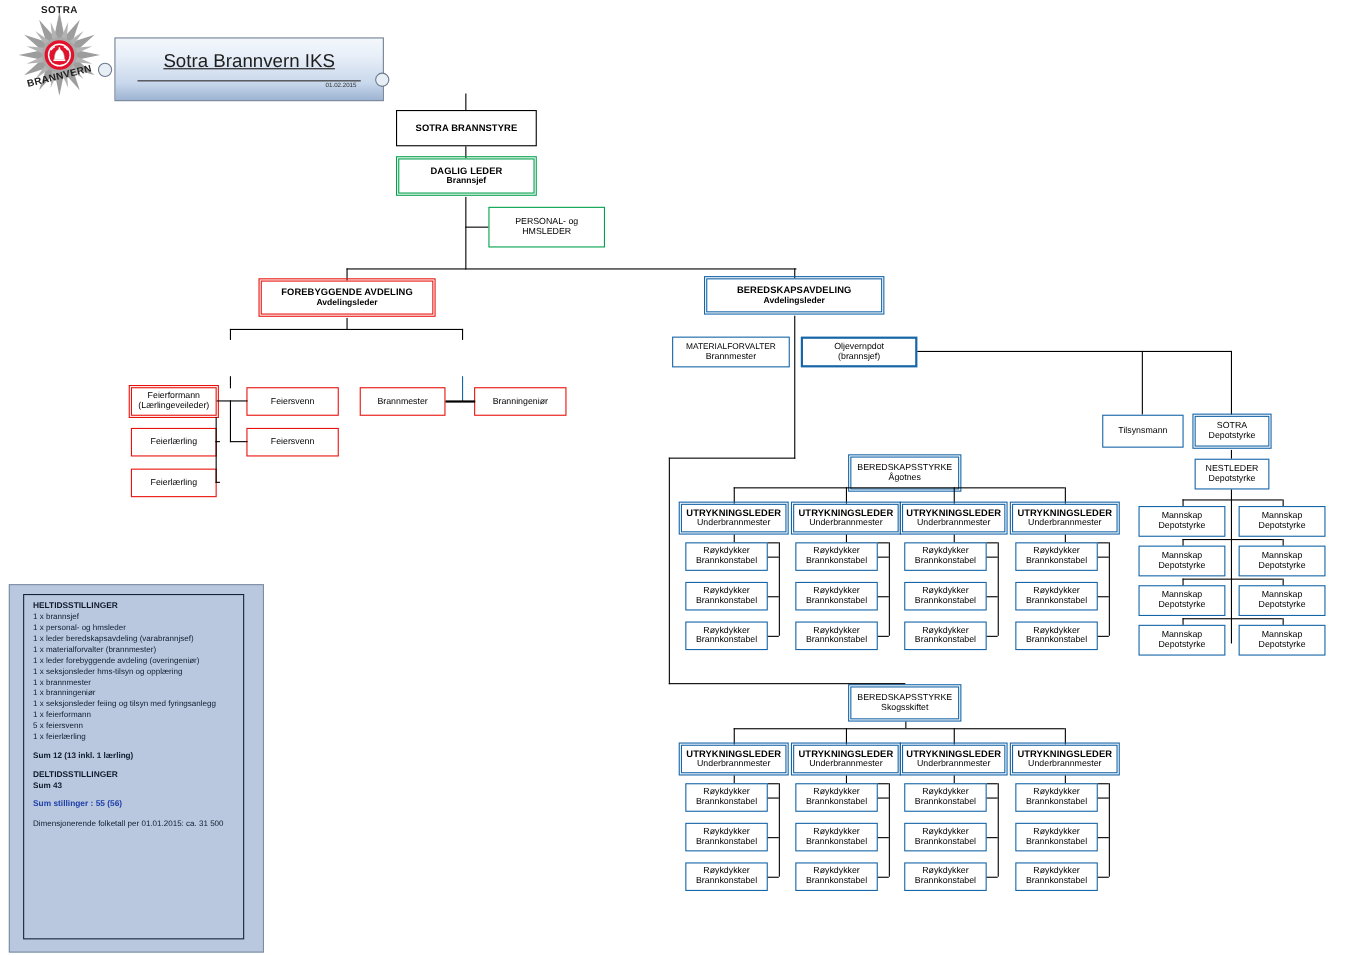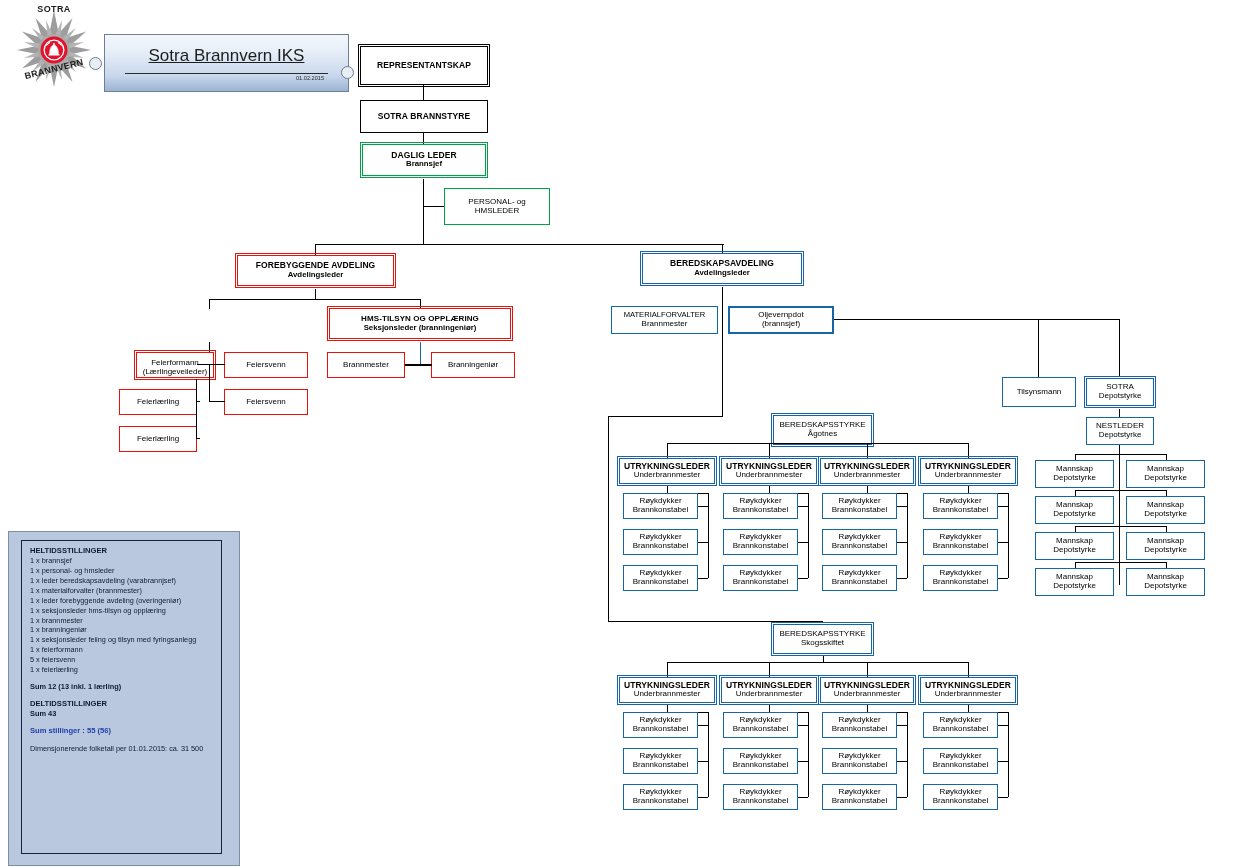--- a/index.html
+++ b/index.html
@@ -119,23 +119,20 @@
   </div>
 
   <div id="titleplate">
     <div class="maintitle">Sotra Brannvern IKS</div>
     <div class="ruler"></div>
     <div class="tdate">01.02.2015</div>
   </div>
   <div class="handle" style="left:89px;top:57px;"></div>
   <div class="handle" style="left:341px;top:66px;"></div>
 
-  <div class="box bk2" style="left:360px;top:46px;width:128px;height:39px;">
-    <span class="t1">REPRESENTANTSKAP</span>
-  </div>
   <div class="ln" style="left:423px;top:85px;width:1.3px;height:15px;"></div>
 
   <div class="box bk" style="left:360px;top:100px;width:128px;height:33px;">
     <span class="t1">SOTRA BRANNSTYRE</span>
   </div>
   <div class="ln" style="left:423px;top:133px;width:1.3px;height:11px;"></div>
 
   <div class="box gr2" style="left:362px;top:144px;width:124px;height:32px;">
     <span class="t1">DAGLIG LEDER</span>
     <span class="t2">Brannsjef</span>
@@ -155,27 +152,23 @@
 
   <div class="box rd2" style="left:237px;top:255px;width:157px;height:31px;">
     <span class="t1">FOREBYGGENDE AVDELING</span>
     <span class="t2">Avdelingsleder</span>
   </div>
   <div class="ln" style="left:315px;top:289px;width:1.3px;height:11px;"></div>
   <div class="ln" style="left:209px;top:299px;width:212px;height:1.3px;"></div>
   <div class="ln" style="left:209px;top:299px;width:1.3px;height:10px;"></div>
   <div class="ln" style="left:420px;top:299px;width:1.3px;height:10px;"></div>
 
-  <div class="box rd2" style="left:329px;top:308px;width:182px;height:31px;">
-    <span class="t1" style="font-size:8px;">HMS-TILSYN OG OPPLÆRING</span>
-    <span class="t2">Seksjonsleder (branningeniør)</span>
-  </div>
 
   <div class="ln" style="left:209px;top:342px;width:1.3px;height:11px;"></div>
-  <div class="box rd2" style="left:136px;top:352px;width:78px;height:26px;justify-content:flex-end;">
+  <div class="box rd2" style="left:119px;top:352px;width:78px;height:26px;">
     <span class="p1">Feierformann</span>
     <span class="p1">(Lærlingeveileder)</span>
   </div>
   <div class="box rd1" style="left:119px;top:389px;width:78px;height:26px;">
     <span class="p1">Feierlærling</span>
   </div>
   <div class="box rd1" style="left:119px;top:426px;width:78px;height:26px;">
     <span class="p1">Feierlærling</span>
   </div>
   <div class="box rd1" style="left:224px;top:352px;width:84px;height:26px;">

